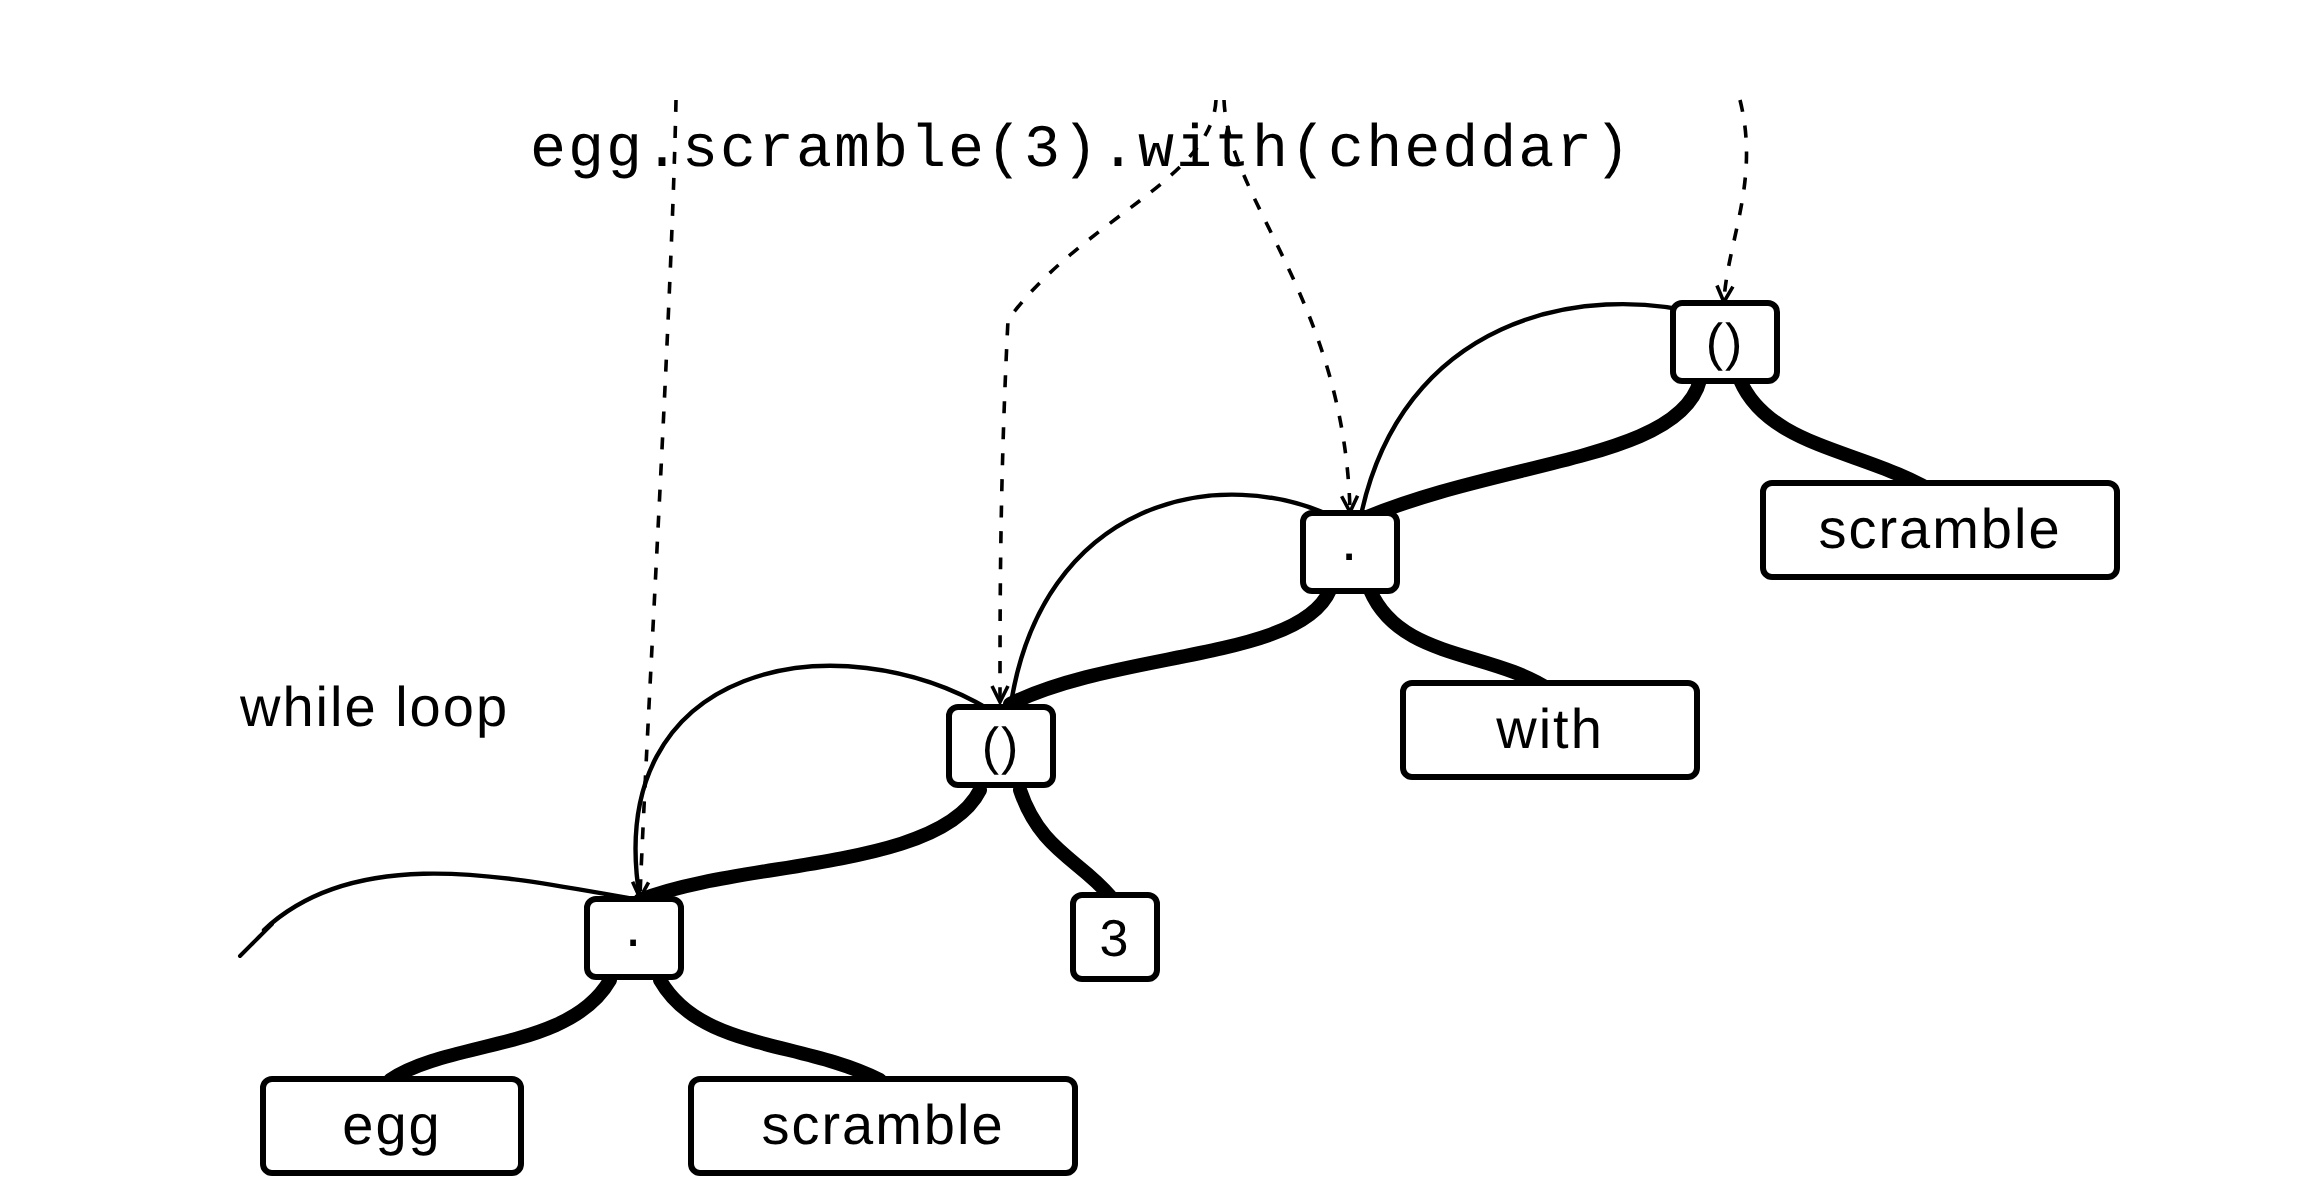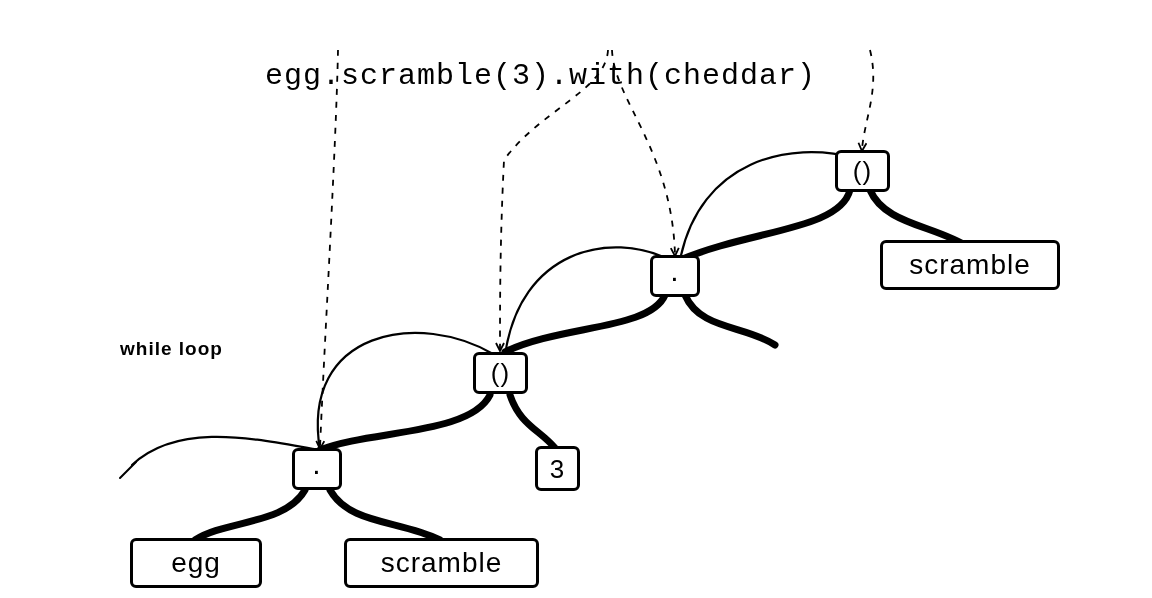--- a/index.html
+++ b/index.html
@@ -44,23 +44,22 @@
   }
   .title {
     position: absolute;
     font-size: 30px;
     font-family: "Courier New", "Comic Sans MS", monospace, cursive;
     letter-spacing: 1px;
     white-space: nowrap;
   }
   .annot {
     position: absolute;
-    font-size: 19px;
+    font-size: 28px;
     letter-spacing: 1px;
-    font-weight: bold;
   }
 </style>
 </head>
 <body>
 
 <div class="stage">
 
   <svg class="wires" viewBox="0 0 1152 598">
     <defs>
       <marker id="arrowHead" markerWidth="10" markerHeight="10" refX="8" refY="5" orient="auto" markerUnits="userSpaceOnUse">
@@ -104,20 +103,21 @@
   <div class="annot" style="left:120px; top:338px;">while loop</div>
 
   <div class="node small" style="left:835px; top:150px; width:55px; height:42px;">()</div>
 
   <div class="node small" style="left:650px; top:255px; width:50px; height:42px; font-size:30px; padding-bottom:12px;">.</div>
 
   <div class="node" style="left:880px; top:240px; width:180px; height:50px;">scramble</div>
 
   <div class="node small" style="left:473px; top:352px; width:55px; height:42px;">()</div>
 
+  <div class="node" style="left:700px; top:340px; width:150px; height:50px;">with</div>
 
   <div class="node small" style="left:292px; top:448px; width:50px; height:42px; font-size:30px; padding-bottom:12px;">.</div>
 
   <div class="node small" style="left:535px; top:446px; width:45px; height:45px;">3</div>
 
   <div class="node" style="left:130px; top:538px; width:132px; height:50px;">egg</div>
 
   <div class="node" style="left:344px; top:538px; width:195px; height:50px;">scramble</div>
 
 </div>

